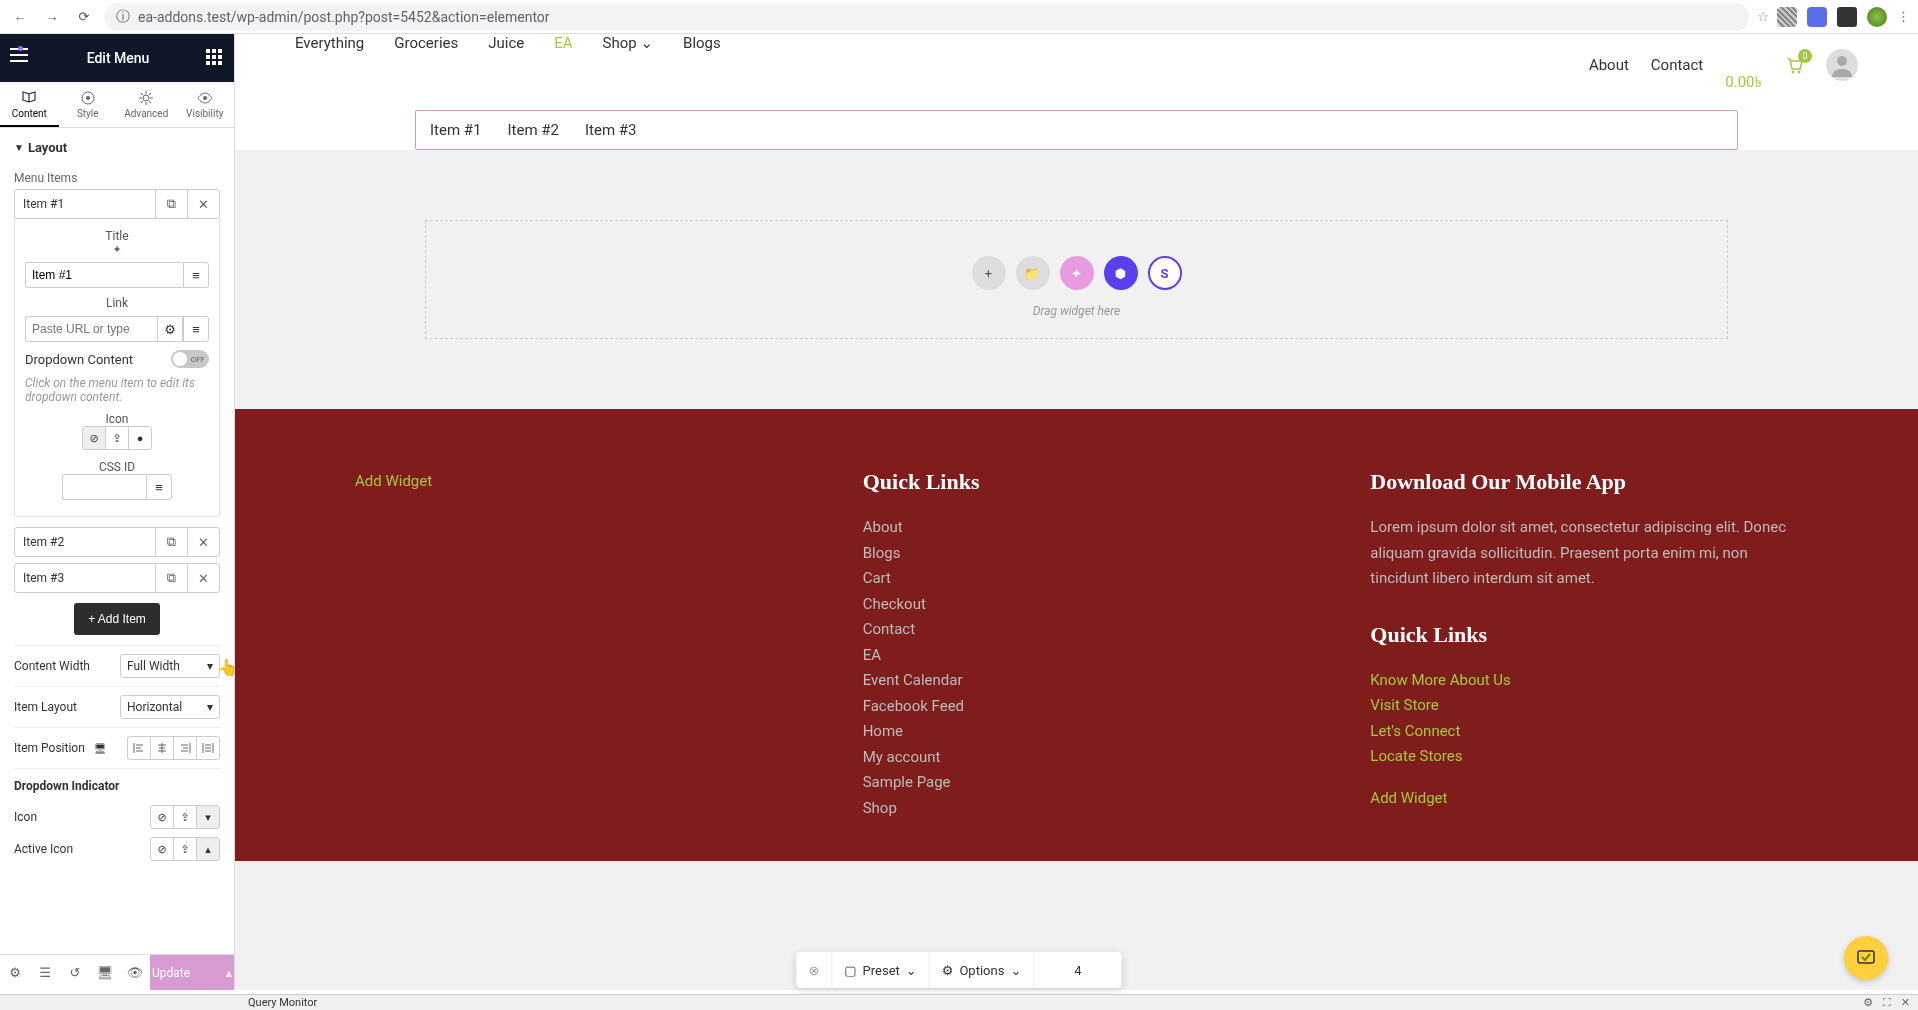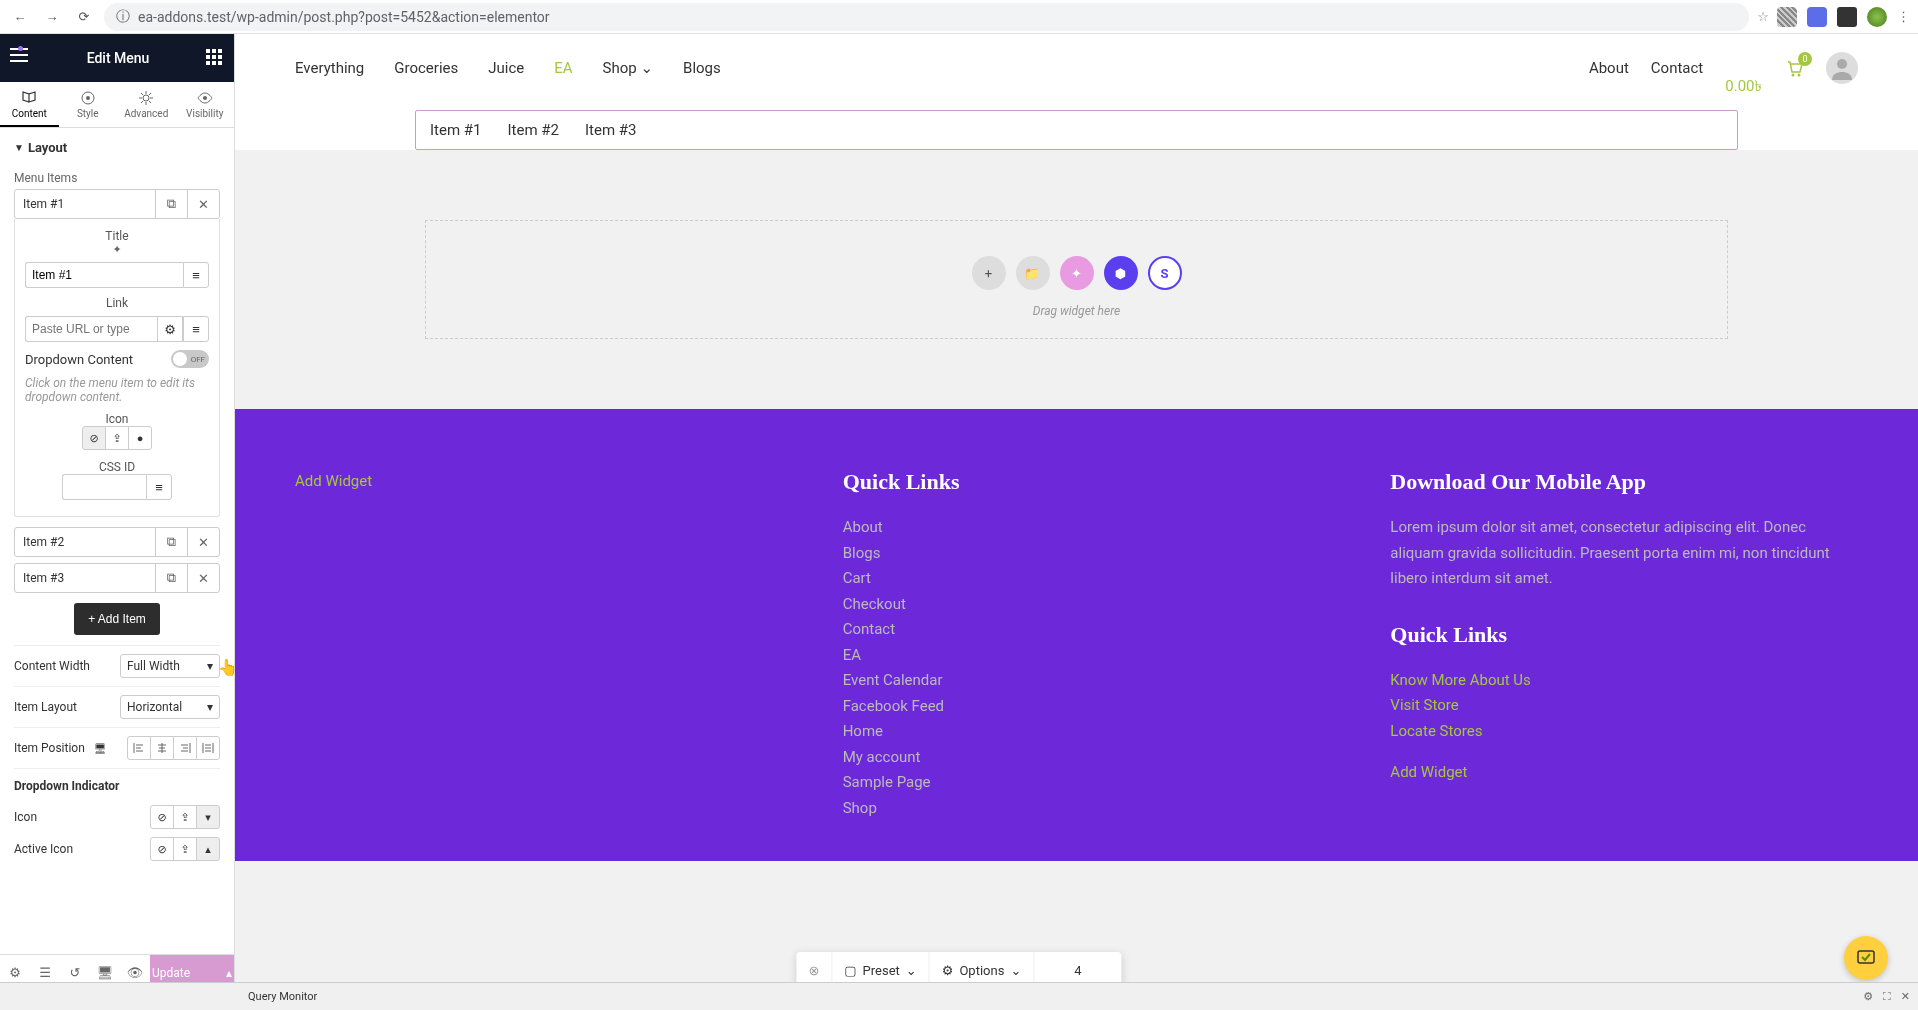--- a/index.html
+++ b/index.html
@@ -63,55 +63,55 @@
 .select-box { border: 1px solid #ccc; border-radius: 3px; padding: 4px 6px; font-size: 12px; min-width: 100px; display: flex; justify-content: space-between; align-items: center; cursor: pointer; }
 .sub-heading { font-size: 12px; font-weight: 700; padding: 10px 0 4px; border-top: 1px solid #eee; }
 
 .sidebar-footer { height: 36px; border-top: 1px solid #ddd; display: flex; align-items: stretch; }
 .sidebar-footer .sf-btn { flex: 0 0 30px; display: flex; align-items: center; justify-content: center; color: #666; cursor: pointer; font-size: 13px; }
 .sidebar-footer .update-btn { flex: 1; background: #d89bd1; color: #fff; display: flex; align-items: center; justify-content: center; gap: 36px; cursor: pointer; font-size: 12px; }
 
 
 .canvas { flex: 1; background: #f1f1f1; overflow-y: auto; position: relative; }
 .canvas-top { background: #fff; padding: 0 60px; }
-.top-nav { height: 68px; display: flex; align-items: center; justify-content: space-between; }
+.top-nav { height: 68px; display: flex; align-items: flex-start; justify-content: space-between; }
 .top-nav .nav-left { display: flex; gap: 30px; }
 .top-nav .nav-left a { color: #333; text-decoration: none; font-size: 15px; cursor: pointer; }
 .top-nav .nav-left a.accent { color: #a5c73f; }
 .top-nav .nav-right { display: flex; align-items: center; gap: 22px; }
 .top-nav .nav-right a { color: #333; text-decoration: none; font-size: 15px; cursor: pointer; }
 .top-nav .price { color: #a5c73f; font-size: 15px; margin-top: 36px; }
 .top-nav .cart { position: relative; }
 .top-nav .cart .badge { position: absolute; top: -6px; right: -8px; background: #a5c73f; color: #fff; font-size: 9px; border-radius: 50%; width: 14px; height: 14px; display: flex; align-items: center; justify-content: center; }
 .top-nav .avatar { width: 32px; height: 32px; border-radius: 50%; background: #ddd; }
 
 .menu-preview { border: 1px solid #c89bc8; border-radius: 2px; margin: 8px 120px 0 120px; padding: 10px 14px; display: flex; gap: 26px; font-size: 15px; }
 
 .dropzone { margin: 70px 190px; border: 1px dashed #ccc; padding: 35px 0 20px; text-align: center; }
 .dropzone .dz-buttons { display: flex; justify-content: center; gap: 10px; margin-bottom: 14px; }
 .dropzone .dz-btn { width: 34px; height: 34px; border-radius: 50%; background: #ddd; display: flex; align-items: center; justify-content: center; cursor: pointer; color:#555; }
 .dropzone .dz-btn.pink { background: #e89be0; color: #fff; }
 .dropzone .dz-btn.purple { background: #5b3fef; color: #fff; }
 .dropzone .dz-btn.outline { background: #fff; border: 2px solid #5b3fef; color: #5b3fef; font-weight: 700; }
 .dropzone .dz-text { color: #999; font-size: 12px; font-style: italic; margin-top: 9px; }
 
-.footer { background: #6d28d9; color: #ddd; padding: 60px 60px 40px; display: flex; gap: 80px; }
+.footer { background: #7f1d1d; color: #ddd; padding: 60px 120px 40px; display: flex; gap: 80px; }
 .footer .col { flex: 1; }
 .footer h3 { font-family: Georgia, serif; font-size: 22px; color: #fff; margin-bottom: 20px; }
 .footer a, .footer p { color: #bbb; text-decoration: none; font-size: 15px; line-height: 1.7; display: block; }
 .footer .accent a { color: #a5c73f; }
 .add-widget-link { color: #a5c73f !important; font-size: 15px; }
 
 .bottom-toolbar { position: fixed; bottom: 22px; left: 50%; transform: translateX(-50%); background: #fff; border-radius: 4px; box-shadow: 0 2px 8px rgba(0,0,0,0.15); display: flex; align-items: center; height: 36px; }
 .bottom-toolbar .bt-item { padding: 0 12px; display: flex; align-items: center; gap: 6px; height: 100%; cursor: pointer; font-size: 13px; border-left: 1px solid #eee; }
 .bottom-toolbar .bt-item:first-child { border-left: none; }
 
 .fab { position: fixed; bottom: 30px; right: 30px; width: 44px; height: 44px; border-radius: 50%; background: #ffcf3d; display: flex; align-items: center; justify-content: center; cursor: pointer; box-shadow: 0 2px 6px rgba(0,0,0,0.2); }
 
-.status-bar { position: fixed; bottom: 0; left: 0; right: 0; height: 28px; background: #f0f0f0; border-top: 1px solid #ccc; display: flex; align-items: center; padding: 0 8px; font-size: 11px; justify-content: flex-start; }
+.status-bar { position: fixed; bottom: 0; left: 0; right: 0; height: 16px; background: #f0f0f0; border-top: 1px solid #ccc; display: flex; align-items: center; padding: 0 8px; font-size: 11px; justify-content: flex-start; }
 .status-bar .sb-left { flex:1; padding-left: 240px; }
 .status-bar .sb-right { display: flex; gap: 10px; }
 .status-bar .sb-btn { cursor: pointer; color: #666; }
 
 .collapse-handle { position: absolute; left: 235px; top: 380px; width: 10px; height: 40px; background: #444; border-radius: 0 3px 3px 0; cursor: pointer; display: flex; align-items: center; justify-content: center; color: #fff; font-size: 8px; }
 
 .cursor-hand { position: fixed; left: 218px; top: 658px; font-size: 16px; pointer-events: none; }
 
 svg { display: block; }
 </style>
@@ -416,20 +416,21 @@
         <a>Sample Page</a>
         <a>Shop</a>
       </div>
       <div class="col">
         <h3>Download Our Mobile App</h3>
         <p>Lorem ipsum dolor sit amet, consectetur adipiscing elit. Donec aliquam gravida sollicitudin. Praesent porta enim mi, non tincidunt libero interdum sit amet.</p>
         <h3 style="margin-top:30px">Quick Links</h3>
         <div class="accent">
           <a>Know More About Us</a>
           <a>Visit Store</a>
+          <a>Let's Connect</a>
           <a>Locate Stores</a>
         </div>
         <a class="add-widget-link" style="margin-top:16px">Add Widget</a>
       </div>
     </div>
   </div>
 </div>
 
 <div class="bottom-toolbar">
   <div class="bt-item" style="color:#999">⊗</div>

